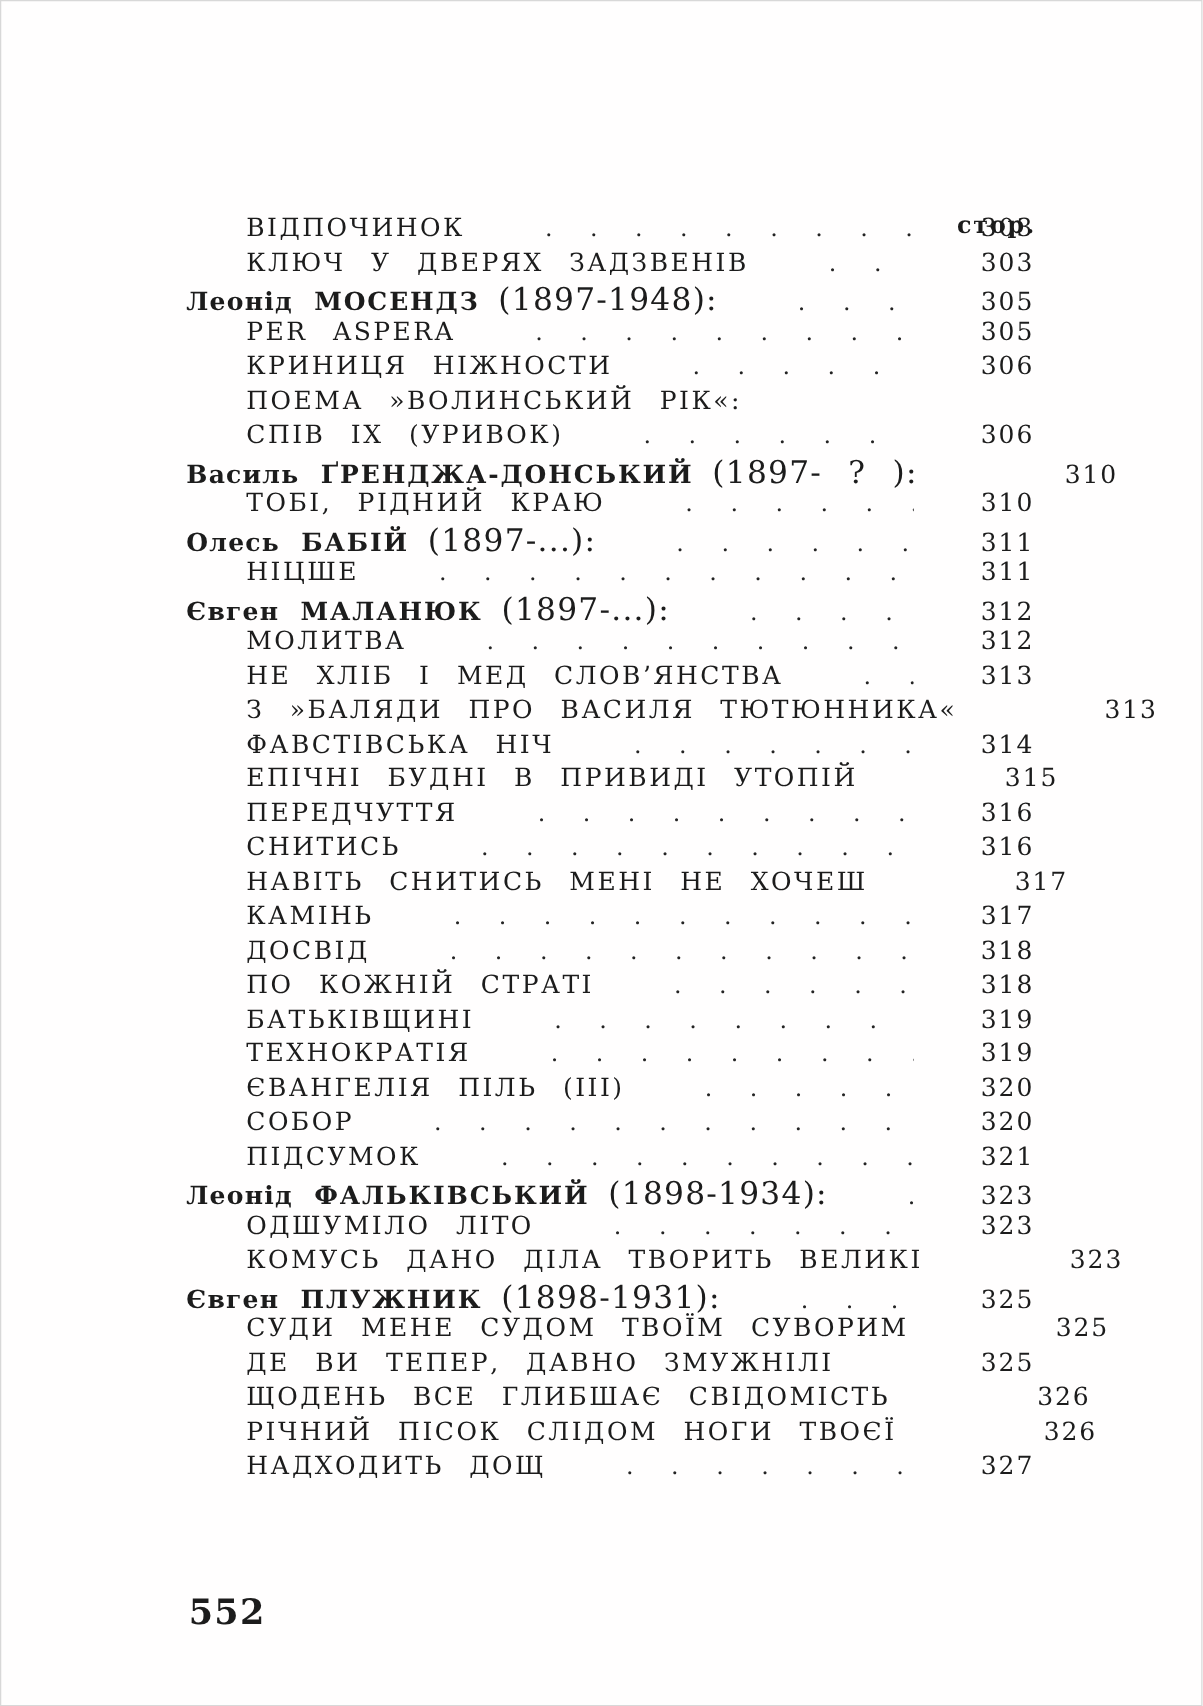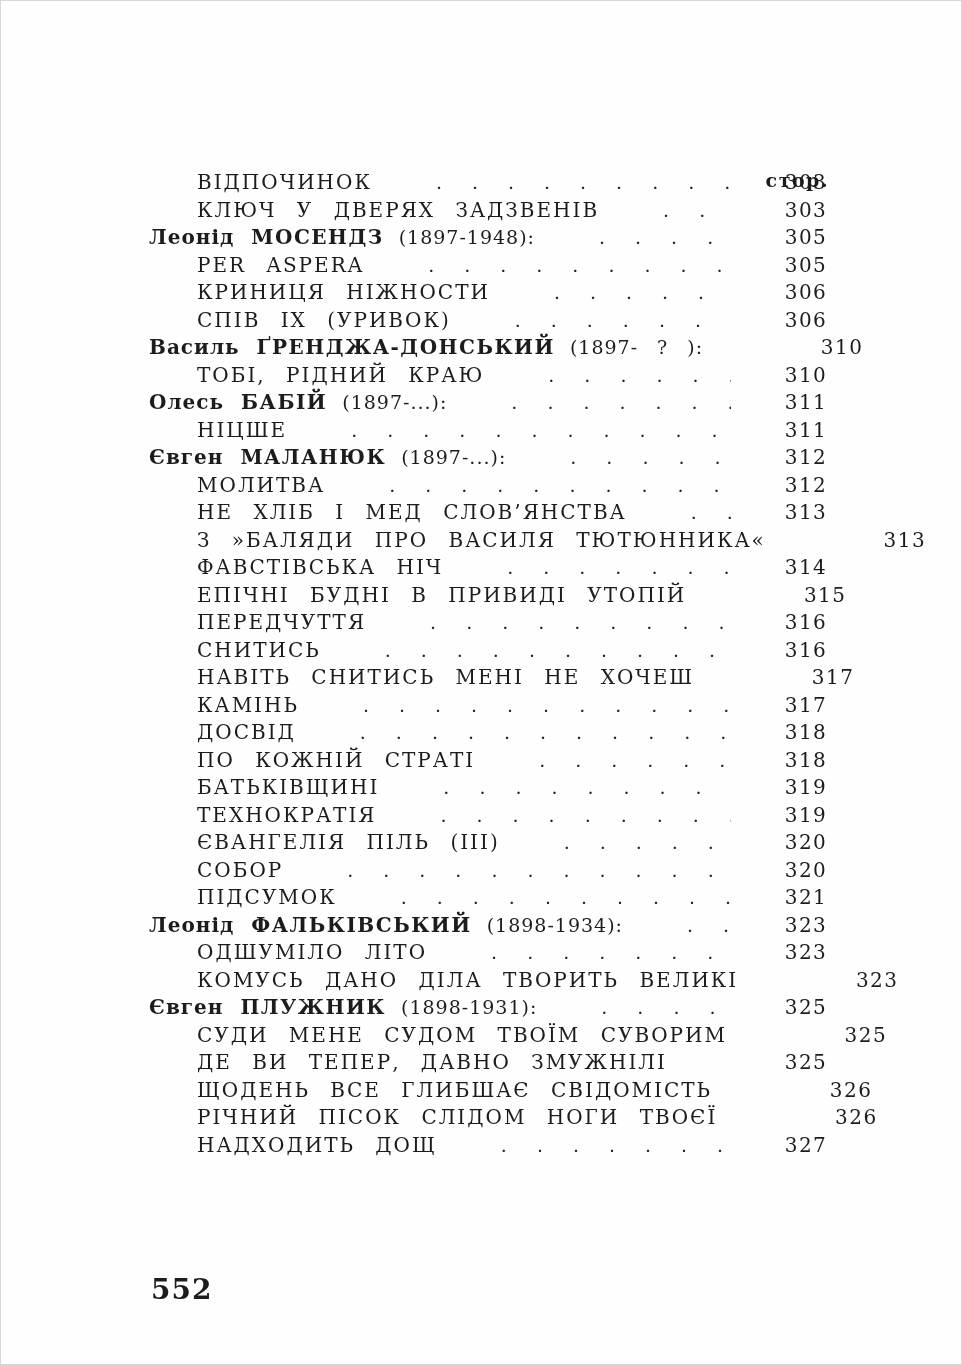--- a/index.html
+++ b/index.html
@@ -54,21 +54,21 @@
     letter-spacing: 1px;
     margin-right: 17px;
   }
   .author-row .surname {
     font-weight: bold;
     letter-spacing: 1.5px;
     margin-right: 15px;
   }
   .author-row .dates {
     font-weight: normal;
-    font-size: 19px;
+    font-size: 25px;
     letter-spacing: 1px;
   }
   .leader {
     flex: 1 1 auto;
     min-width: 0;
     overflow: hidden;
     white-space: nowrap;
     letter-spacing: 30px;
     padding-left: 16px;
     font-weight: normal;
@@ -119,20 +119,23 @@
         <span class="entry-text">PER ASPERA</span>
         <span class="leader">..............................</span>
         <span class="page-num">305</span>
       </div>
       <div class="row title-row">
         <span class="entry-text">КРИНИЦЯ НІЖНОСТИ</span>
         <span class="leader">..............................</span>
         <span class="page-num">306</span>
       </div>
       <div class="row title-row">
+        <span class="entry-text">ПОЕМА »ВОЛИНСЬКИЙ РІК«:</span>
+      </div>
+      <div class="row title-row">
         <span class="entry-text">СПІВ IX (УРИВОК)</span>
         <span class="leader">..............................</span>
         <span class="page-num">306</span>
       </div>
       <div class="row author-row">
         <span class="entry-text"><span class="first-name">Василь</span><span class="surname">ҐРЕНДЖА-ДОНСЬКИЙ</span><span class="dates">(1897- ? ):</span></span>
         <span class="leader">..............................</span>
         <span class="page-num">310</span>
       </div>
       <div class="row title-row">

